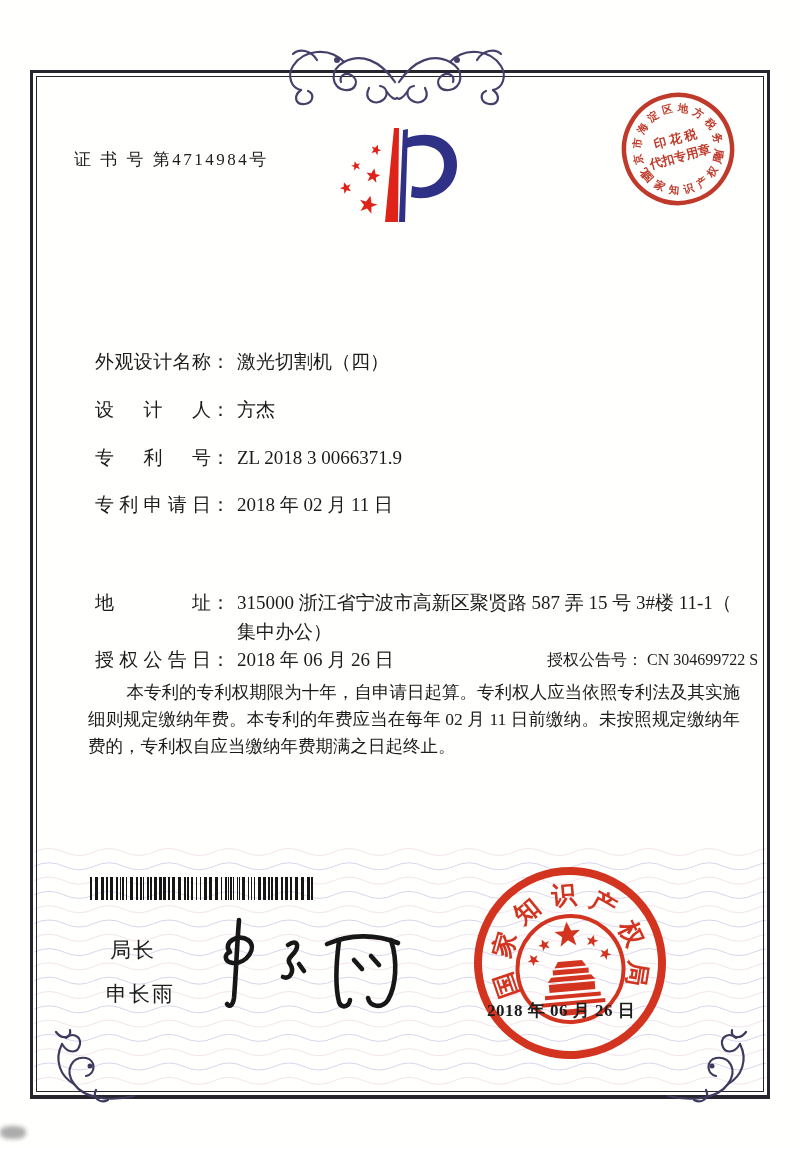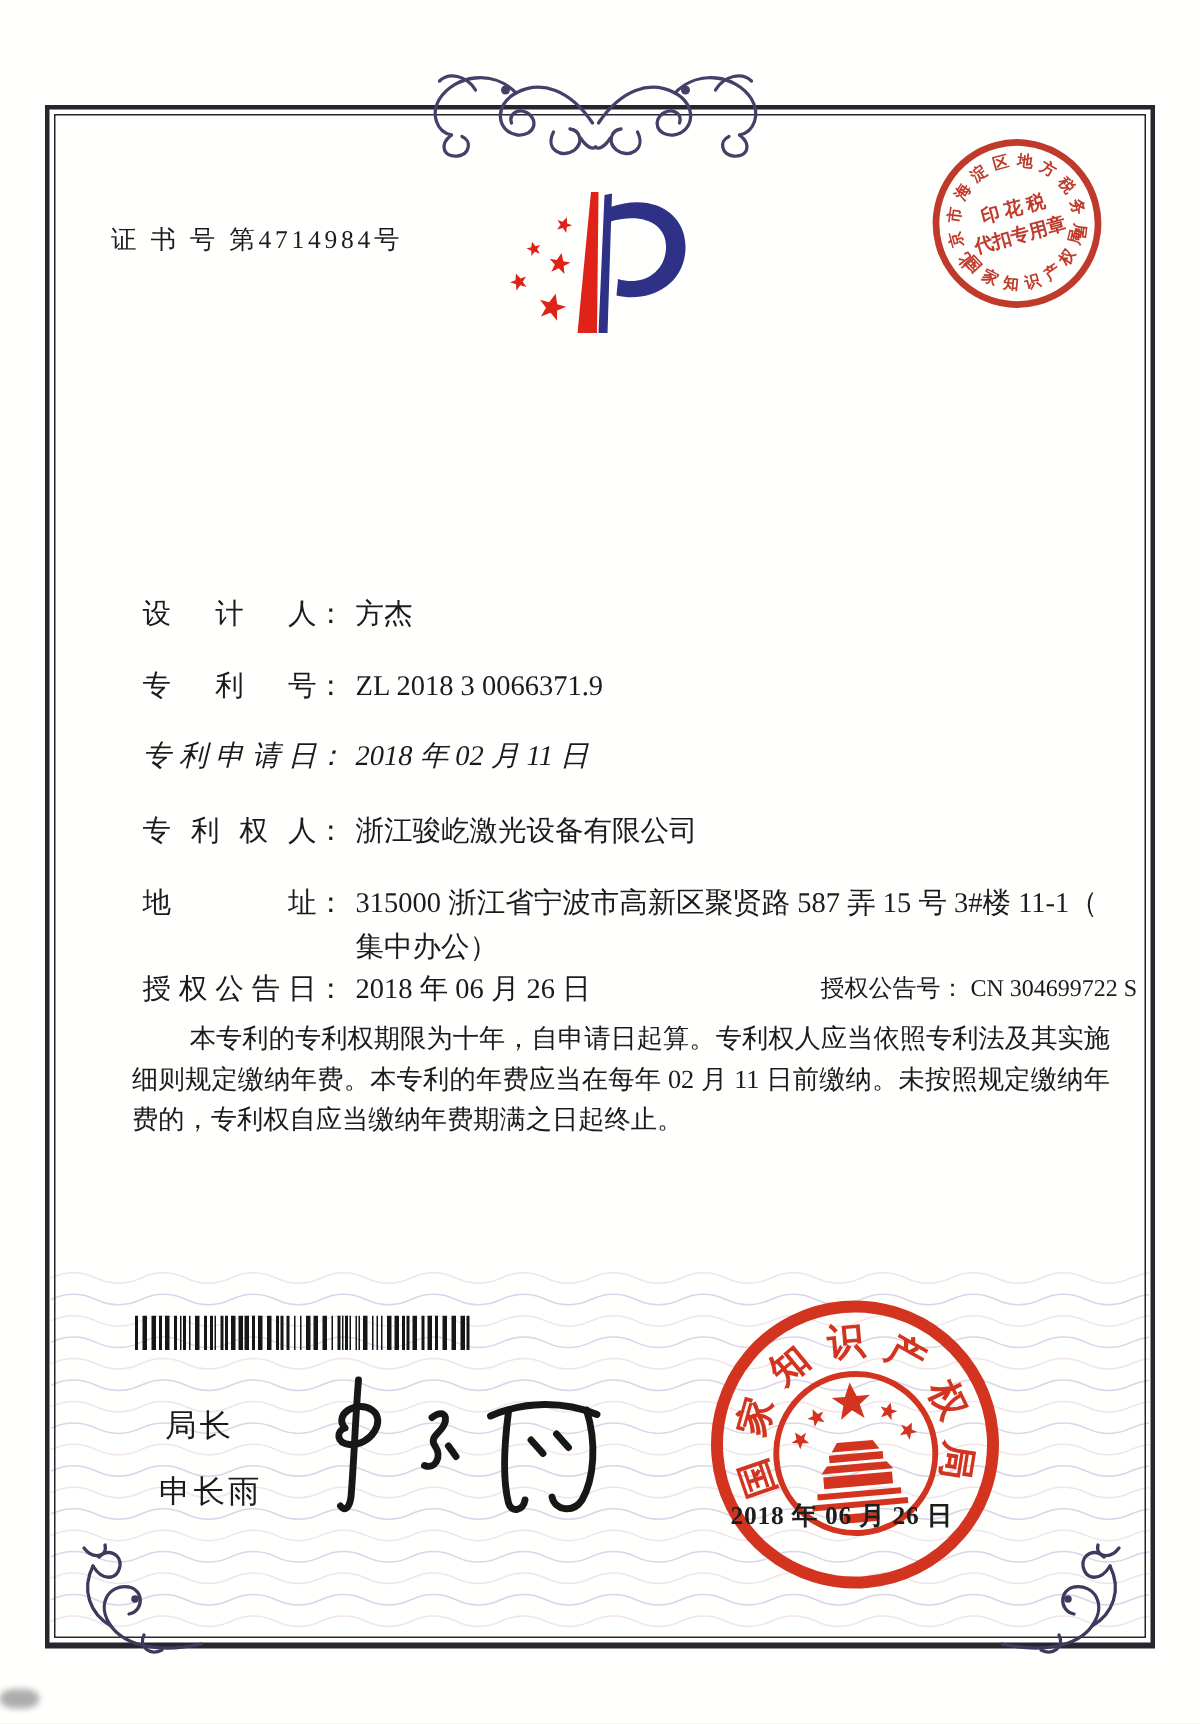--- a/index.html
+++ b/index.html
@@ -148,31 +148,31 @@
       <use href="#star" transform="translate(43,58) scale(0.75) rotate(10)"></use>
       <use href="#star" transform="translate(16,70) scale(0.6) rotate(-20)"></use>
       <use href="#star" transform="translate(38,87) scale(0.95) rotate(15)"></use>
     </g>
     <path d="M64,10 L69,10 L68,104 L55,104 Z" fill="#e02319"></path>
     <path d="M73,12 L78,11 L75,104 L69,104 Z" fill="#2e3186"></path>
     <path d="M77,20 C106,10 128,25 127,48 C126,73 102,84 81,79 L82,68 C98,73 113,64 114,48 C115,31 98,23 76,30 Z" fill="#2e3186"></path>
   </svg>
 
 
+  <div class="field-row" style="top:347px;">
+    <span class="field-label">外观设计名称</span><span class="field-colon">：</span><span class="field-value">激光切割机（四）</span>
+  </div>
   <div class="field-row" style="top:395px;">
     <span class="field-label">设计人</span><span class="field-colon">：</span><span class="field-value">方杰</span>
   </div>
   <div class="field-row" style="top:443px;">
     <span class="field-label">专利号</span><span class="field-colon">：</span><span class="field-value">ZL 2018 3 0066371.9</span>
   </div>
-  <div class="field-row" style="top:490px;font-style:italic;">
+  <div class="field-row" style="top:490px;">
     <span class="field-label">专利申请日</span><span class="field-colon">：</span><span class="field-value">2018 年 02 月 11 日</span>
-  </div>
-  <div class="field-row" style="top:540px;">
-    <span class="field-label">专利权人</span><span class="field-colon">：</span><span class="field-value">浙江骏屹激光设备有限公司</span>
   </div>
   <div class="field-row" style="top:588px;">
     <span class="field-label">地址</span><span class="field-colon">：</span><span class="field-value"><span>315000 浙江省宁波市高新区聚贤路 587 弄 15 号 3#楼 11-1（</span><br><span>集中办公）</span></span>
   </div>
   <div class="field-row" style="top:645px;width:660px;text-decoration:underline;">
     <span class="field-label">授权公告日</span><span class="field-colon">：</span><span class="field-value" style="width:210px;">2018 年 06 月 26 日</span>
     <span id="row-grant-no"><span>授权公告号</span><span>：</span> <span>CN 304699722 S</span></span>
   </div>
 
   <div id="body-text" class="abs">

